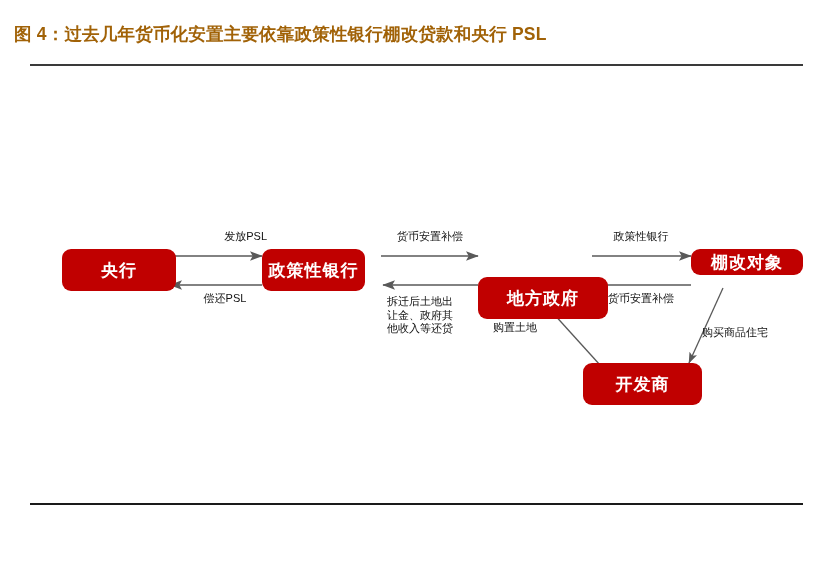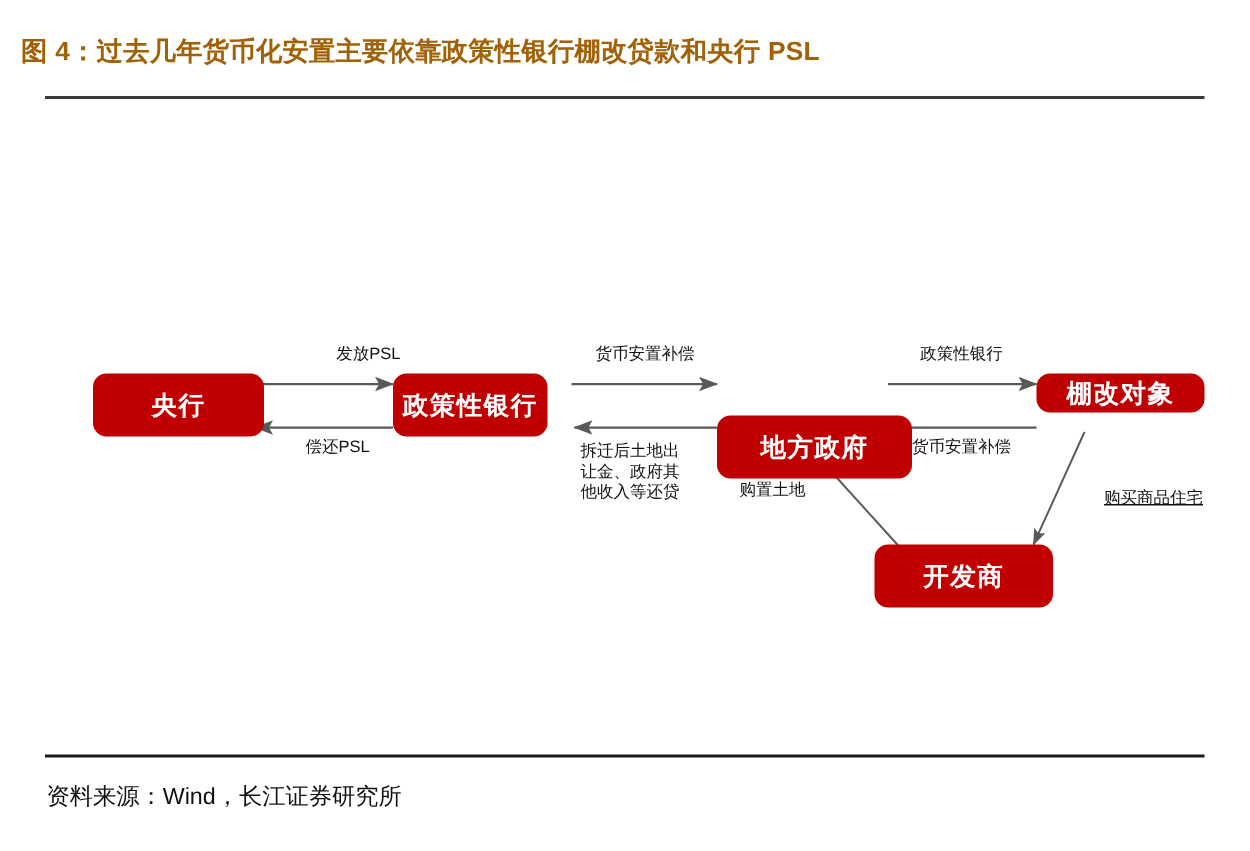--- a/index.html
+++ b/index.html
@@ -145,20 +145,19 @@
     <div class="elabel left" style="left:387px;top:225px;width:92px;">拆迁后土地出
 让金、政府其
 他收入等还贷</div>
 
     <div class="elabel center" style="left:596px;top:160px;width:90px;">政策性银行</div>
 
     <div class="elabel center" style="left:596px;top:222px;width:90px;">货币安置补偿</div>
 
     <div class="elabel left" style="left:493px;top:251px;width:70px;">购置土地</div>
 
-    <div class="elabel left" style="left:736px;top:256px;width:96px;text-decoration:underline;">购买商品住宅</div>
+    <div class="elabel left" style="left:702px;top:256px;width:96px;">购买商品住宅</div>
 
   </div>
 
   <div class="rule-bottom"></div>
-  <div class="source">资料来源：Wind，长江证券研究所</div>
 
 </div>
 
 </body></html>

